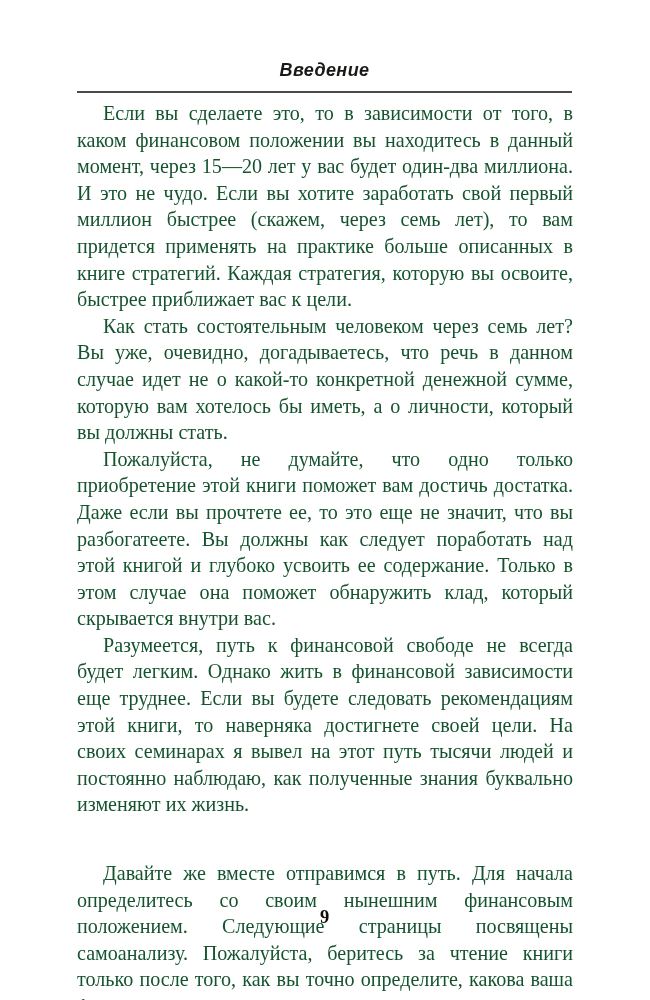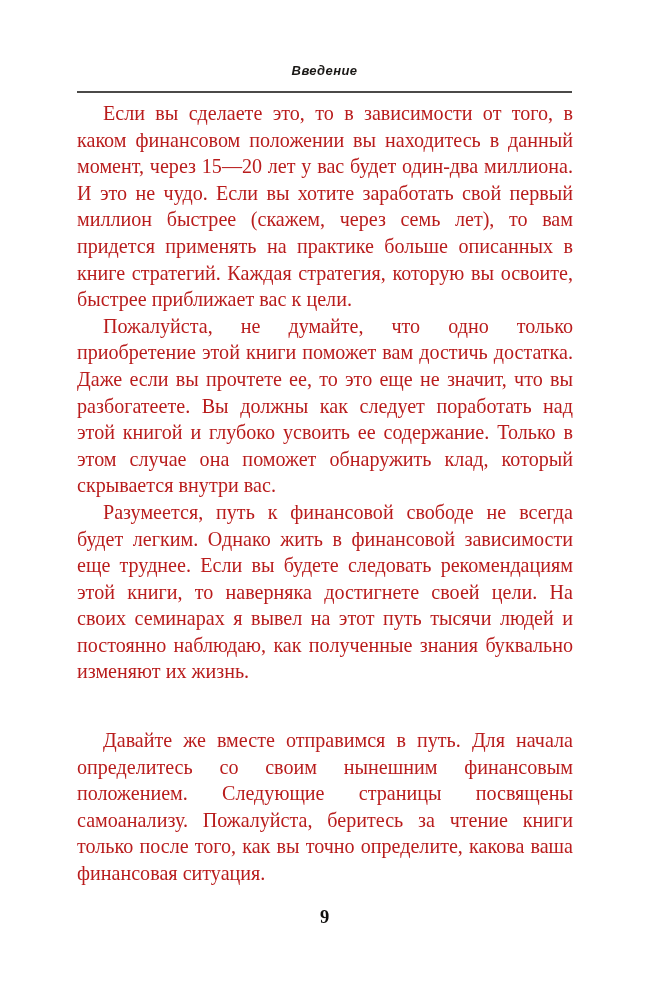--- a/index.html
+++ b/index.html
@@ -31,21 +31,21 @@
     left: 77px;
     top: 61px;
     width: 495px;
     text-align: center;
   }
   .running-head-title {
     display: inline-block;
     font-family: "Liberation Sans", "DejaVu Sans", sans-serif;
     font-style: italic;
     font-weight: 600;
-    font-size: 13px;
+    font-size: 18px;
     letter-spacing: 0.4px;
     color: #1b1917;
     line-height: 1;
   }
   .header-rule {
     position: absolute;
     left: 77px;
     top: 91px;
     width: 495px;
     height: 2px;
@@ -61,21 +61,21 @@
   }
   .para {
     margin: 0;
     text-align: justify;
     text-justify: inter-word;
     text-indent: 26px;
     font-size: 20.1px;
     line-height: 26.6px;
     word-spacing: 0.1px;
     hyphens: none;
-    color: #b91c1c;
+    color: #14532d;
   }
   .para:last-of-type {
     text-align: justify;
     margin-top: 42px;
   }
 
   
   .folio {
     position: absolute;
     left: 77px;
@@ -98,20 +98,21 @@
 <div class="page">
 
   <div class="running-head">
     <span class="running-head-title">Введение</span>
   </div>
 
   <div class="header-rule"></div>
 
   <div class="text-column">
     <p class="para">Если вы сделаете это, то в зависимости от того, в каком финансовом положении вы находитесь в данный момент, через 15—20 лет у вас будет один-два миллиона. И это не чудо. Если вы хотите заработать свой первый миллион быстрее (скажем, через семь лет), то вам придется применять на практике больше описанных в книге стратегий. Каждая стратегия, которую вы освоите, быстрее приближает вас к цели.</p>
+    <p class="para">Как стать состоятельным человеком через семь лет? Вы уже, очевидно, догадываетесь, что речь в данном случае идет не о какой-то конкретной денежной сумме, которую вам хотелось бы иметь, а о личности, который вы должны стать.</p>
     <p class="para">Пожалуйста, не думайте, что одно только приобретение этой книги поможет вам достичь достатка. Даже если вы прочтете ее, то это еще не значит, что вы разбогатеете. Вы должны как следует поработать над этой книгой и глубоко усвоить ее содержание. Только в этом случае она поможет обнаружить клад, который скрывается внутри вас.</p>
     <p class="para">Разумеется, путь к финансовой свободе не всегда будет легким. Однако жить в финансовой зависимости еще труднее. Если вы будете следовать рекомендациям этой книги, то наверняка достигнете своей цели. На своих семинарах я вывел на этот путь тысячи людей и постоянно наблюдаю, как полученные знания буквально изменяют их жизнь.</p>
     <p class="para">Давайте же вместе отправимся в путь. Для начала определитесь со своим нынешним финансовым положением. Следующие страницы посвящены самоанализу. Пожалуйста, беритесь за чтение книги только после того, как вы точно определите, какова ваша финансовая ситуация.</p>
   </div>
 
   <div class="folio">
     <span class="folio-number">9</span>
   </div>
 
 </div>

